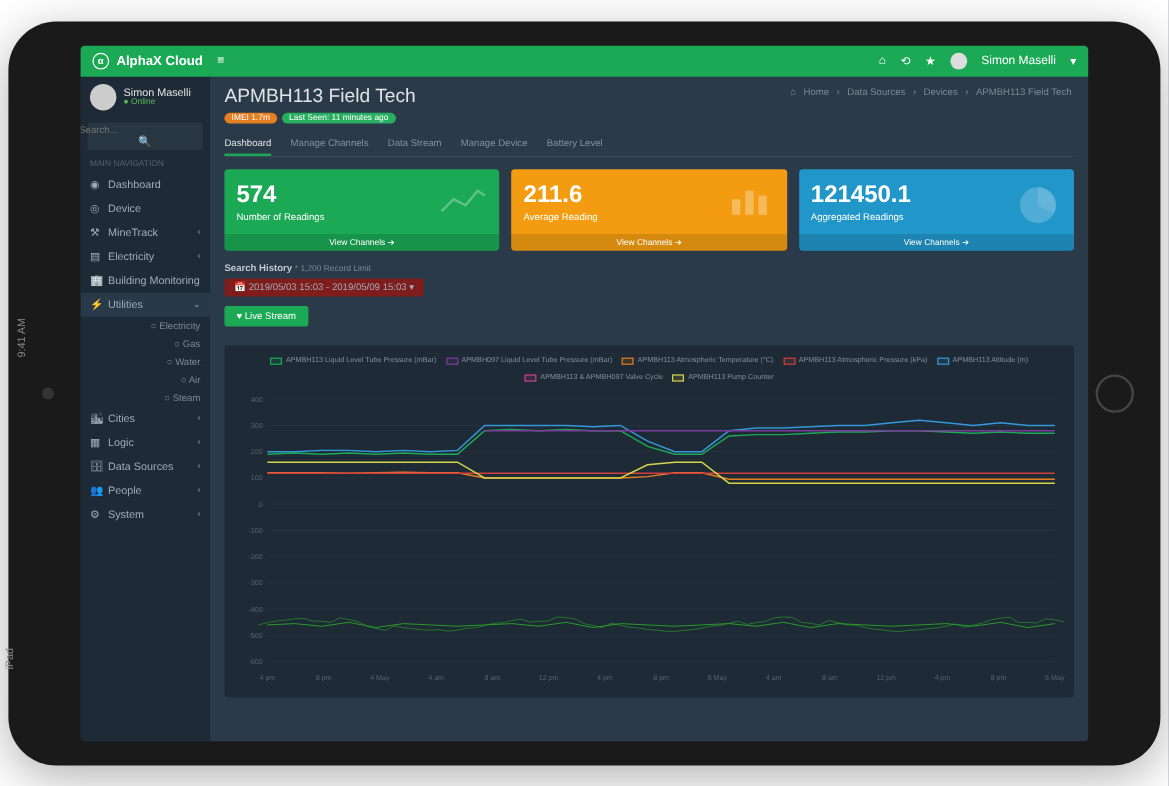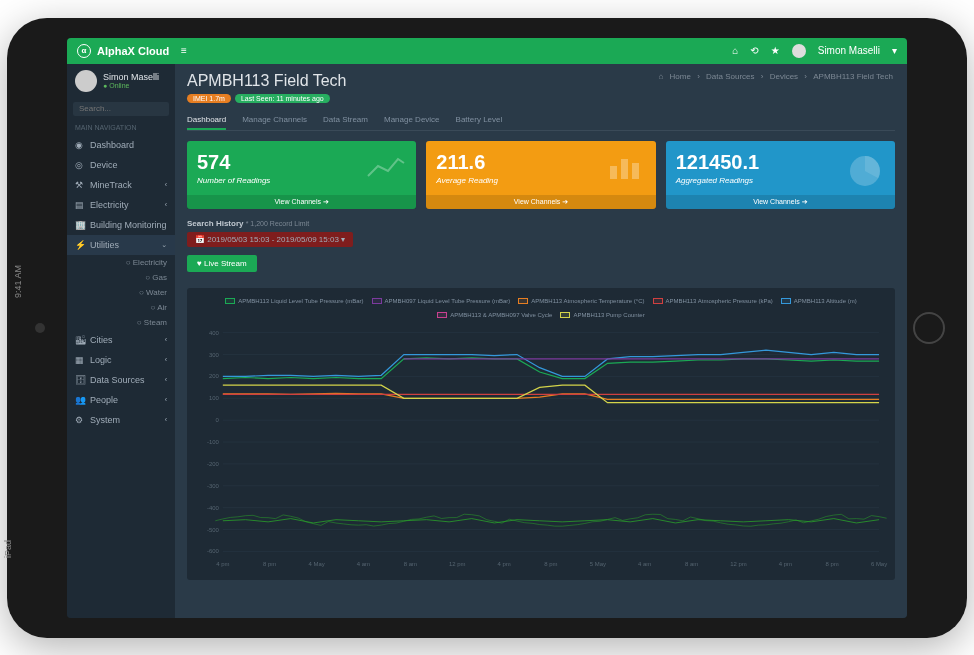--- a/index.html
+++ b/index.html
@@ -18,21 +18,21 @@
 .ham { margin-left: 12px; cursor: pointer; }
 .header-right { margin-left: auto; display: flex; align-items: center; gap: 12px; font-size: 10px; }
 .avatar-sm { width: 14px; height: 14px; background: #ddd; border-radius: 50%; }
 
 .body { flex: 1; display: flex; overflow: hidden; }
 .sidebar { width: 108px; background: #1e2a35; display: flex; flex-direction: column; font-size: 9px; }
 .user-block { padding: 6px 8px; display: flex; gap: 6px; align-items: center; }
 .avatar { width: 22px; height: 22px; background: #ccc; border-radius: 50%; }
 .user-name { font-size: 9px; color: #e0e4e8; }
 .user-status { font-size: 7px; color: #5cb85c; }
-.search-box { margin: 4px 6px; background: #283642; border-radius: 2px; display: flex; align-items: center; padding: 2px 6px; }
+.search-box { margin: 4px 6px; background: #283642; border-radius: 2px; display: flex; align-items: center; padding: 2px 6px; flex-direction: column; }
 .search-box input { background: none; border: none; color: #889; font-size: 8px; flex: 1; outline: none; }
 .nav-header { padding: 4px 8px; font-size: 7px; color: #556470; text-transform: uppercase; }
 .nav-item { padding: 5px 8px; display: flex; align-items: center; gap: 6px; color: #a0acb8; cursor: pointer; }
 .nav-item.expanded { background: #28394a; }
 .nav-item .chev { margin-left: auto; font-size: 7px; }
 .nav-sub { padding: 3px 8px 3px 22px; font-size: 8px; color: #7c8894; cursor: pointer; text-align: right; }
 .nav-icon { width: 9px; height: 9px; display: inline-block; }
 
 .main { flex: 1; background: #2a3a48; overflow-y: auto; padding: 8px 12px; }
 .breadcrumb { float: right; font-size: 8px; color: #7c8894; }
@@ -46,21 +46,21 @@
 .tabs { display: flex; gap: 16px; border-bottom: 1px solid #3a4a58; margin-bottom: 10px; font-size: 8px; }
 .tab { padding: 4px 0; color: #8090a0; cursor: pointer; }
 .tab.active { color: #e0e4e8; border-bottom: 2px solid #1ba955; }
 
 .cards { display: flex; gap: 10px; margin-bottom: 10px; }
 .card { flex: 1; border-radius: 3px; padding: 10px; position: relative; color: #fff; }
 .card.green { background: #1ba955; }
 .card.orange { background: #f39c12; }
 .card.blue { background: #2196c9; }
 .card-value { font-size: 20px; font-weight: 600; }
-.card-label { font-size: 8px; margin-top: 2px; font-style: italic; }
+.card-label { font-size: 8px; margin-top: 2px; }
 .card-footer { text-align: center; font-size: 7px; margin-top: 10px; padding-top: 4px; background: rgba(0,0,0,0.12); margin: 10px -10px -10px; padding: 3px; }
 .card-icon { position: absolute; right: 10px; top: 10px; opacity: 0.3; }
 
 .search-hist { font-size: 8px; margin-bottom: 4px; }
 .hist-row { display: flex; gap: 6px; margin-bottom: 8px; }
 .date-pick { background: #7f1d1d; padding: 3px 8px; font-size: 8px; border-radius: 2px; color: #a0acb8; }
 .live-btn { background: #1ba955; color: #fff; padding: 4px 10px; font-size: 8px; border-radius: 2px; border: none; cursor: pointer; margin-bottom: 16px; }
 
 .chart-area { background: #1e2a35; border-radius: 3px; padding: 6px; }
 .legend { display: flex; flex-wrap: wrap; justify-content: center; gap: 8px; font-size: 6px; padding: 4px; }

